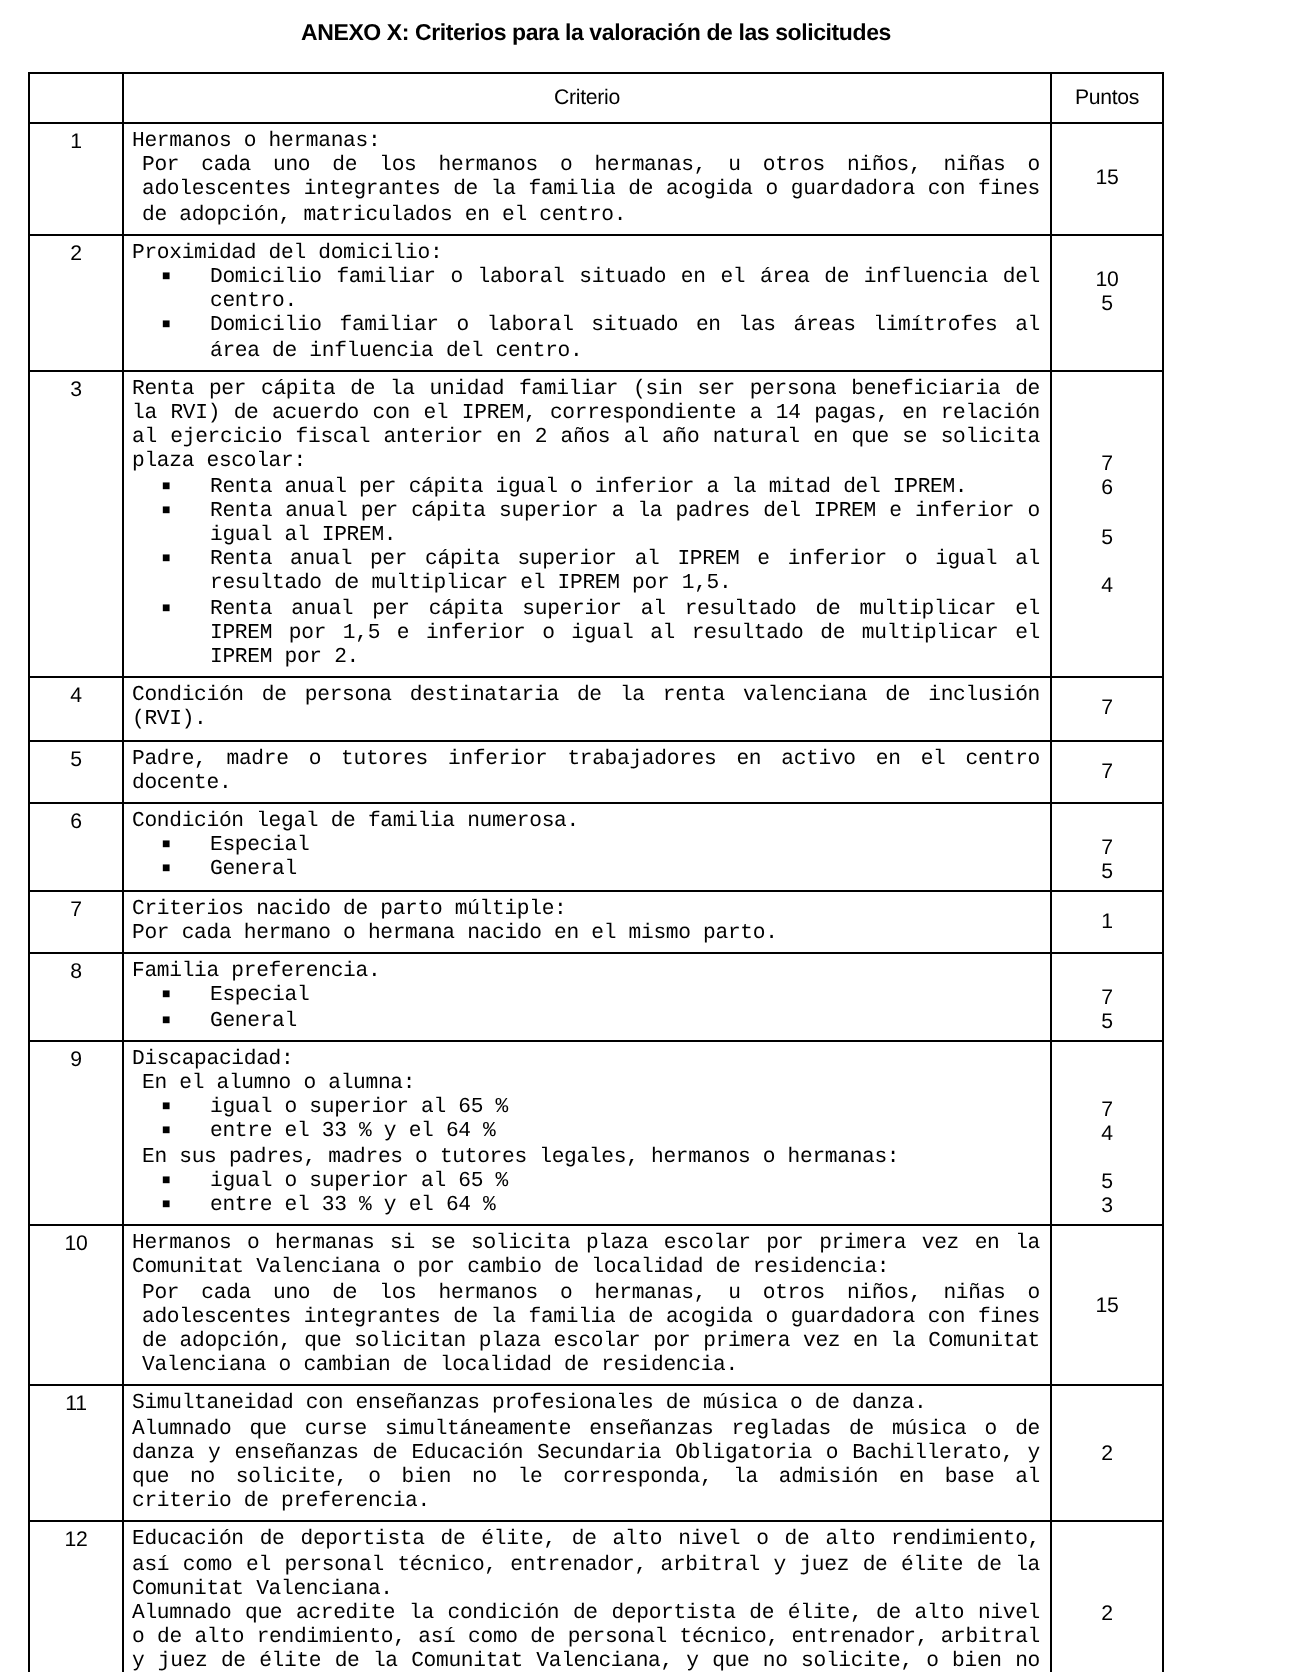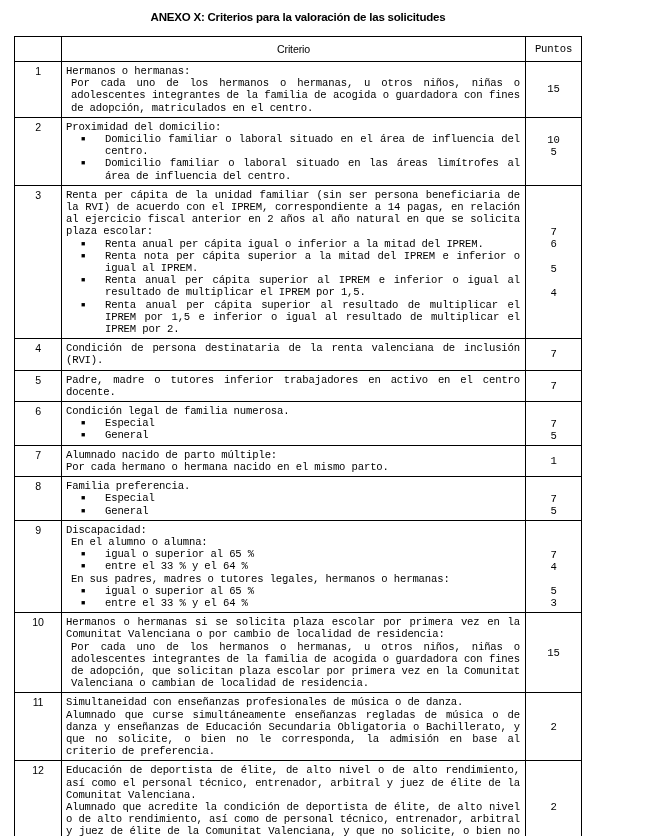--- a/index.html
+++ b/index.html
@@ -6,21 +6,21 @@
   body { width: 646px; height: 836px; position: relative; overflow: hidden;
          font-family: "Liberation Sans", sans-serif; color: #000; }
   .title { position: absolute; top: 11px; left: 0; width: 596px; text-align: center;
            font-weight: bold; font-size: 11.5px; letter-spacing: -0.2px; }
   table.crit { position: absolute; top: 36px; left: 14px; width: 568px;
                border-collapse: collapse; font-size: 10.6px; line-height: 12.2px;
                letter-spacing: -0.15px; }
   table.crit td, table.crit th { border: 1px solid #000; vertical-align: top; padding: 0; }
   th { font-weight: normal; height: 21px; vertical-align: middle !important; text-align: center; }
   .c-num { width: 46px; text-align: center; padding-top: 3px !important; }
-  .c-pts { width: 55px; text-align: center; vertical-align: middle !important; font-family: Liberation Mono, monospace; }
+  .c-pts { width: 55px; text-align: center; vertical-align: middle !important; }
   .c-txt { padding: 3px 5px 3px 4px !important; text-align: justify; font-family: Liberation Mono, monospace; }
   .line { display: block; }
   .ind { padding-left: 5px; }
   .bul { display: flex; padding-left: 15px; }
   .bul .mk { width: 24px; flex: 0 0 24px; font-size: 7px; line-height: 12.2px; }
   .bul .tx { flex: 1; text-align: justify; }
   .pts-cell { vertical-align: top !important; text-align: center; }
 </style>
 </head>
 <body>
@@ -65,21 +65,21 @@
       <tr>
         <td class="c-num">3</td>
         <td class="c-txt">
           <div class="line">Renta per cápita de la unidad familiar (sin ser persona beneficiaria de la RVI) de acuerdo con el IPREM, correspondiente a 14 pagas, en relación al ejercicio fiscal anterior en 2 años al año natural en que se solicita plaza escolar:</div>
           <div class="bul">
             <span class="mk">■</span>
             <span class="tx">Renta anual per cápita igual o inferior a la mitad del IPREM.</span>
           </div>
           <div class="bul">
             <span class="mk">■</span>
-            <span class="tx">Renta nota per cápita superior a la mitad del IPREM e inferior o igual al IPREM.</span>
+            <span class="tx">Renta anual per cápita superior a la padres del IPREM e inferior o igual al IPREM.</span>
           </div>
           <div class="bul">
             <span class="mk">■</span>
             <span class="tx">Renta anual per cápita superior al IPREM e inferior o igual al resultado de multiplicar el IPREM por 1,5.</span>
           </div>
           <div class="bul">
             <span class="mk">■</span>
             <span class="tx">Renta anual per cápita superior al resultado de multiplicar el IPREM por 1,5 e inferior o igual al resultado de multiplicar el IPREM por 2.</span>
           </div>
         </td>
@@ -118,21 +118,21 @@
           </div>
         </td>
         <td class="c-pts pts-cell" style="position: relative;">
           <span style="position: absolute; left: 0px; right: 0px; text-align: center; top: 15.7063px;">7</span>
           <span style="position: absolute; left: 0px; right: 0px; text-align: center; top: 27.9094px;">5</span>
         </td>
       </tr>
       <tr>
         <td class="c-num">7</td>
         <td class="c-txt">
-          <div class="line">Alumnado nacido de parto múltiple:</div>
+          <div class="line">Criterios nacido de parto múltiple:</div>
           <div class="line">Por cada hermano o hermana nacido en el mismo parto.</div>
         </td>
         <td class="c-pts">1</td>
       </tr>
       <tr>
         <td class="c-num">8</td>
         <td class="c-txt">
           <div class="line">Familia preferencia.</div>
           <div class="bul">
             <span class="mk">■</span>

